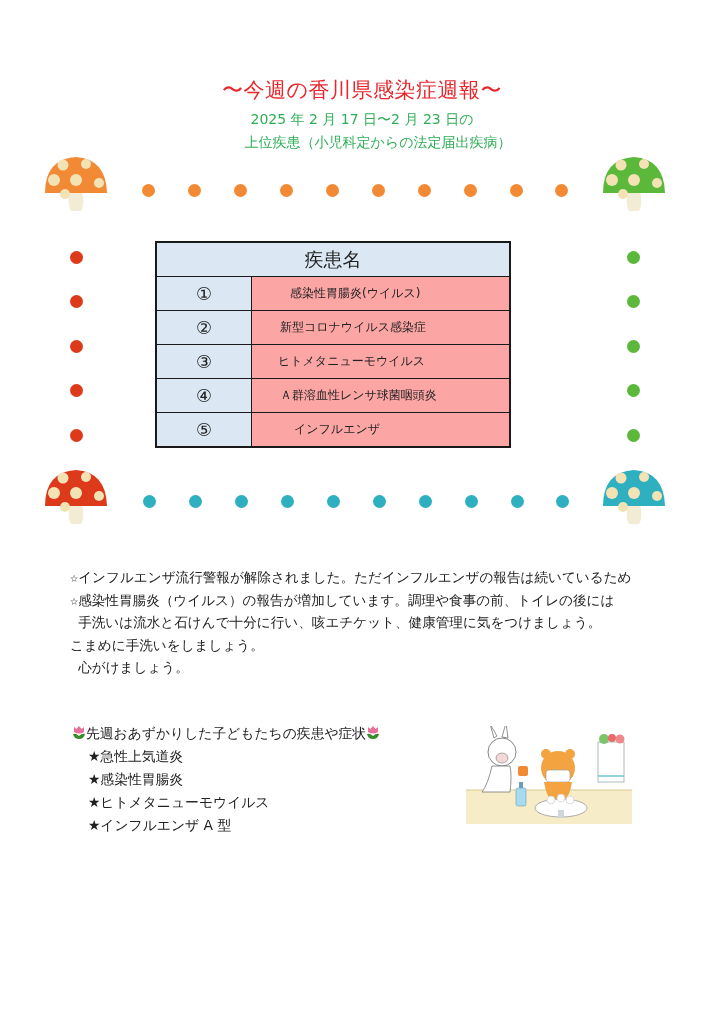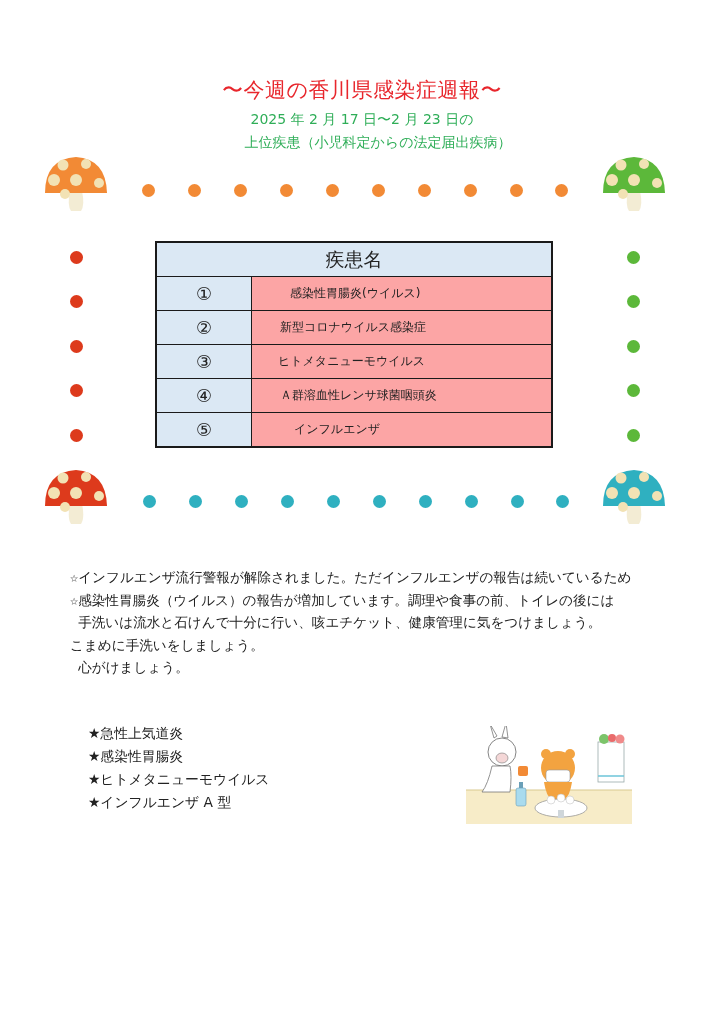--- a/index.html
+++ b/index.html
@@ -4,21 +4,21 @@
 <style>
   html, body { margin: 0; padding: 0; background: #ffffff; }
   body { width: 724px; height: 1024px; position: relative; overflow: hidden;
          font-family: "DejaVu Sans", "Liberation Sans", sans-serif; color: #222; }
   .abs { position: absolute; }
   .title { left: 0; width: 724px; top: 76px; text-align: center; color: #e8262c;
            font-size: 21px; letter-spacing: 0.5px; }
   .sub { left: 0; width: 724px; text-align: center; color: #2fae58; font-size: 14px; }
   .dot { position: absolute; width: 13px; height: 13px; border-radius: 50%; }
   .mush { position: absolute; width: 70px; height: 60px; }
-  table.dz { position: absolute; left: 155px; top: 241px; width: 398px; border-collapse: collapse;
+  table.dz { position: absolute; left: 155px; top: 241px; width: 356px; border-collapse: collapse;
              border: 2px solid #1a1a1a; }
   table.dz td, table.dz th { border: 1.5px solid #1a1a1a; height: 33px; padding: 0; font-weight: normal; }
   table.dz th { background: #dbe8f4; font-size: 19px; text-align: center; height: 33px; }
   table.dz td.num { background: #dbe8f4; width: 94px; text-align: center; font-size: 18px; }
   table.dz td.name { background: #fca5a5; font-size: 12px; padding-left: 28px; }
   .notes { left: 70px; top: 568px; width: 640px; font-size: 13.6px; line-height: 22.5px; white-space: nowrap; }
   .notes div { height: 22.5px; font-family: Liberation Mono, monospace; }
   .list { left: 72px; top: 722px; font-size: 13.8px; line-height: 23px; white-space: nowrap; }
   .list .item { padding-left: 16px; }
   .tulip { display: inline-block; width: 14px; height: 15px; vertical-align: -2px; }
@@ -141,20 +141,29 @@
 
 <div class="abs notes">
   <div>☆インフルエンザ流行警報が解除されました。ただインフルエンザの報告は続いているため</div>
   <div>☆感染性胃腸炎（ウイルス）の報告が増加しています。調理や食事の前、トイレの後には</div>
   <div style="white-space:pre"> 手洗いは流水と石けんで十分に行い、咳エチケット、健康管理に気をつけましょう。</div>
   <div>こまめに手洗いをしましょう。</div>
   <div style="white-space:pre"> 心がけましょう。</div>
 </div>
 
 <div class="abs list">
+  <div>
+    <svg class="tulip" viewBox="0 0 14 15">
+      <path d="M2 2 L4.5 4 L7 1 L9.5 4 L12 2 L12 7 Q7 10 2 7 Z" fill="#e8709a"></path>
+      <path d="M1 9 Q4 8 7 11 Q10 8 13 9 Q12 14 7 14 Q2 14 1 9 Z" fill="#3a8a2e"></path>
+    </svg><span>先週おあずかりした子どもたちの疾患や症状</span><svg class="tulip" viewBox="0 0 14 15">
+      <path d="M2 2 L4.5 4 L7 1 L9.5 4 L12 2 L12 7 Q7 10 2 7 Z" fill="#e8709a"></path>
+      <path d="M1 9 Q4 8 7 11 Q10 8 13 9 Q12 14 7 14 Q2 14 1 9 Z" fill="#3a8a2e"></path>
+    </svg>
+  </div>
   <div class="item">★急性上気道炎</div>
   <div class="item">★感染性胃腸炎</div>
   <div class="item">★ヒトメタニューモウイルス</div>
   <div class="item">★インフルエンザ A 型</div>
 </div>
 
 <svg class="abs illus" viewBox="0 0 166 98">
   <rect x="0" y="64" width="166" height="34" fill="#f7ecc8"></rect>
   <line x1="0" y1="64" x2="166" y2="64" stroke="#d9c98f" stroke-width="1"></line>
 

